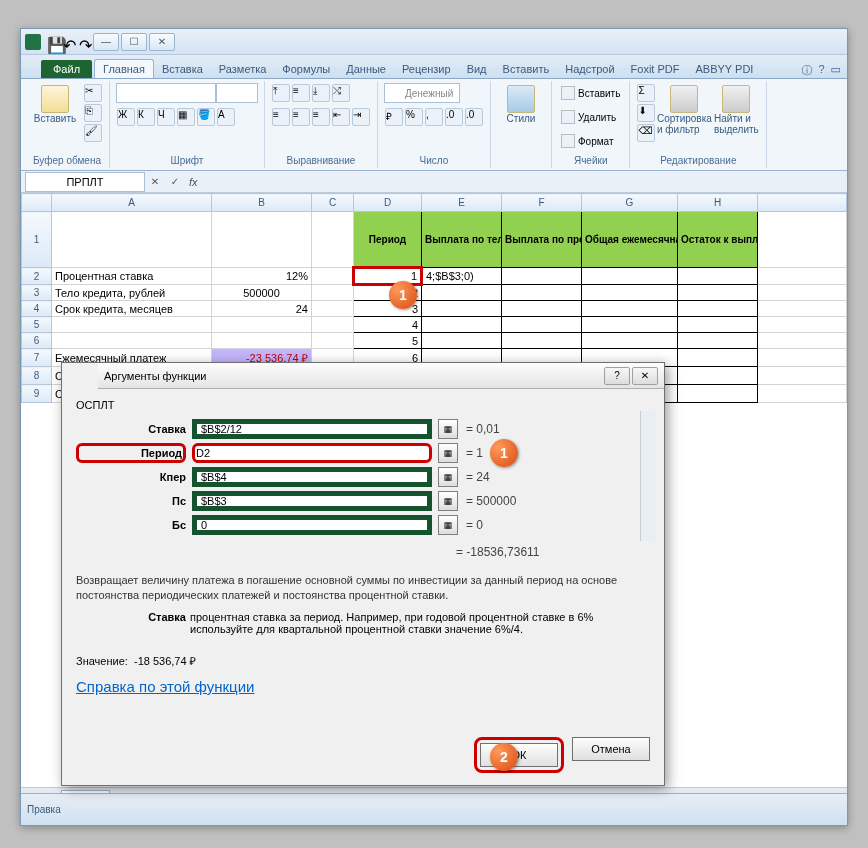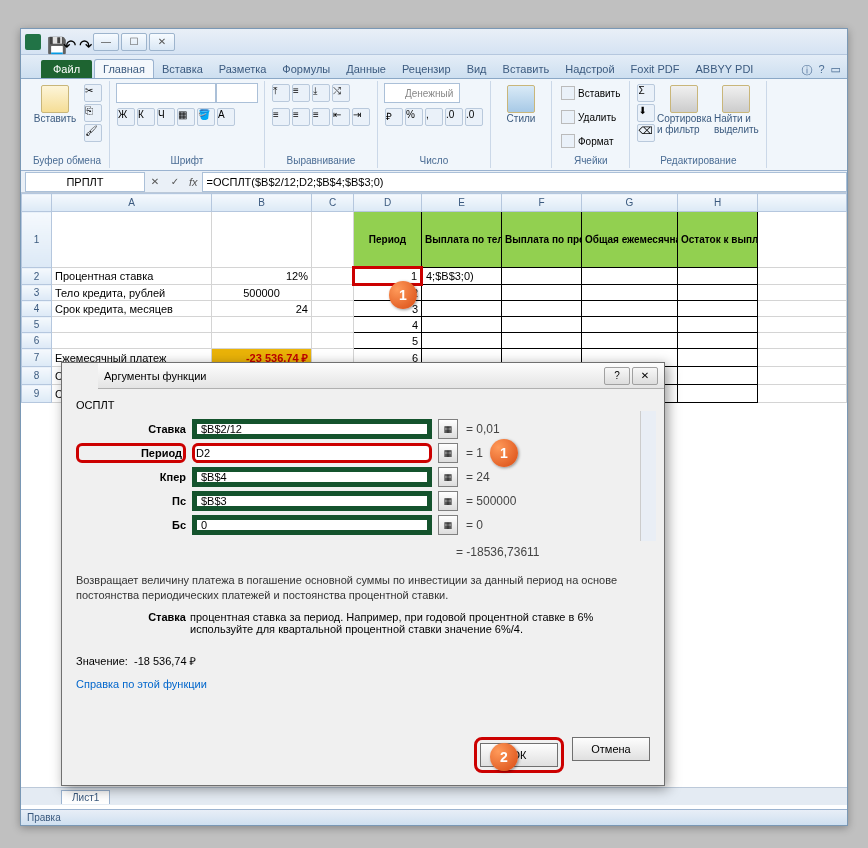--- a/index.html
+++ b/index.html
@@ -35,44 +35,44 @@
 .fx-lbl{font-style:italic;font-size:11px;color:#555;margin:0 4px;}
 .formula{flex:1;font-size:11px;padding:2px 4px;background:#fff;border:1px solid #abc0d8;height:20px;}
 .sheet{position:relative;background:#fff;}
 table.grid{border-collapse:collapse;width:100%;table-layout:fixed;font-size:11px;}
 .grid th{background:linear-gradient(#f5f9fd,#dce9f6);border:1px solid #b5c7de;height:18px;font-weight:normal;color:#3b5a7f;font-size:10px;}
 .grid td{border:1px solid #d4d4d4;height:16px;padding:1px 3px;overflow:hidden;white-space:nowrap;}
 .grid .rh{background:linear-gradient(#f5f9fd,#dce9f6);border:1px solid #b5c7de;text-align:center;color:#3b5a7f;font-size:10px;width:30px;}
 .hdr-green{background:#92d050;font-weight:bold;text-align:center;vertical-align:middle;height:56px!important;border:1px solid #000!important;font-size:10px;padding:2px;}
 .bordcell{border:1px solid #000!important;text-align:right;}
 .red{color:#c00000;}
-.yellowbg{background:#eab308;font-weight:bold;}
+.yellowbg{background:#c4b5fd;}
 .sel-d2{border:3px solid #c00!important;border-radius:4px;position:relative;}
 .callout{position:absolute;width:28px;height:28px;border-radius:50%;background:radial-gradient(circle at 30% 30%,#ff9a5a,#d84a12);color:#fff;font-weight:bold;display:flex;align-items:center;justify-content:center;font-size:14px;box-shadow:1px 1px 3px rgba(0,0,0,.4);z-index:50;}
 .dialog{position:absolute;left:40px;top:333px;width:604px;height:424px;background:#f0f0f0;border:1px solid #707070;box-shadow:3px 3px 12px rgba(0,0,0,.4);z-index:40;font-size:11px;}
 .dlg-title{height:26px;background:linear-gradient(#fdfdfd,#e4e4e4);border-bottom:1px solid #b0b0b0;display:flex;align-items:center;padding:0 6px;margin-left:36px;}
 .dlg-title span{flex:1;}
 .dlg-tbtn{width:26px;height:18px;border:1px solid #a0a0a0;background:linear-gradient(#f7f7f7,#ddd);border-radius:2px;font-size:10px;display:flex;align-items:center;justify-content:center;margin-left:2px;}
 .dlg-body{padding:10px 14px;}
 .fn-name{font-weight:normal;font-size:11px;margin-bottom:8px;}
 .arg-grid{display:grid;grid-template-columns:110px 240px 22px 1fr;gap:4px 6px;align-items:center;}
 .arg-lbl{text-align:right;font-weight:bold;font-size:11px;}
 .arg-inp{height:20px;border:5px solid #14532d;background:#fff;padding:1px 4px;font-size:11px;width:100%;}
 .arg-ref{width:20px;height:20px;border:1px solid #808080;background:linear-gradient(#fff,#ddd);font-size:9px;display:flex;align-items:center;justify-content:center;}
 .arg-eq{font-size:12px;color:#444;}
 .period-row{border:3px solid #c00;border-radius:6px;padding:1px;}
 .dlg-desc{margin-top:14px;font-size:11px;color:#333;line-height:1.35;}
 .dlg-desc-grid{display:grid;grid-template-columns:110px 1fr;gap:4px;margin-top:8px;}
 .dlg-val{margin-top:18px;font-size:11px;}
-.dlg-link{color:#0066cc;font-size:11px;margin-top:10px;display:inline-block;}
+.dlg-link{color:#0066cc;text-decoration:underline;font-size:15px;margin-top:10px;display:inline-block;}
 .dlg-btns{position:absolute;right:14px;bottom:12px;display:flex;gap:8px;}
 .dlg-btn{width:78px;height:24px;border:1px solid #707070;background:linear-gradient(#fdfdfd,#e0e0e0);font-size:11px;display:flex;align-items:center;justify-content:center;}
 .ok-hl{border:3px solid #c00;border-radius:8px;padding:3px;}
 .scroll-side{position:absolute;right:0;top:0;bottom:0;width:16px;background:#e9eef5;border-left:1px solid #ccc;}
-.statusbar{position:absolute;bottom:0;left:0;right:0;height:16px;background:linear-gradient(#e8eef7,#cfe0f0);border-top:1px solid #9bb3d0;font-size:10px;display:flex;align-items:center;padding:4px 6px;color:#3b5a7f;text-align:center;}
+.statusbar{position:absolute;bottom:0;left:0;right:0;height:32px;background:linear-gradient(#e8eef7,#cfe0f0);border-top:1px solid #9bb3d0;font-size:10px;display:flex;align-items:center;padding:4px 6px;color:#3b5a7f;text-align:center;}
 .sheettab{position:absolute;bottom:20px;left:0;right:0;height:18px;background:#e4ebf3;border-top:1px solid #bcc9d9;display:flex;align-items:center;font-size:10px;padding-left:40px;color:#3b5a7f;}
 .sheettab .tab{background:#fff;border:1px solid #9bb3d0;border-bottom:none;padding:1px 10px;}
 </style>
 </head>
 <body>
 
 <div class="win">
   <div class="titlebar">
     <div class="xl"></div>
     <div class="dd">💾</div>
@@ -212,21 +212,20 @@
       </div>
       <div class="rgroup-label">Редактирование</div>
     </div>
   </div>
 
   <div class="namebox-row">
     <input class="namebox" value="ПРПЛТ" style="">
     <div class="fx-btn">✕</div>
     <div class="fx-btn">✓</div>
     <div class="fx-lbl">fx</div>
-    <input class="formula" value="=ОСПЛТ($B$2/12;D2;$B$4;$B$3;0)" style="">
   </div>
 
   <div class="sheet">
     <table class="grid">
       <colgroup>
           <col style="width:30px">
           <col style="width:160px">
           <col style="width:100px">
           <col style="width:42px">
           <col style="width:68px">

